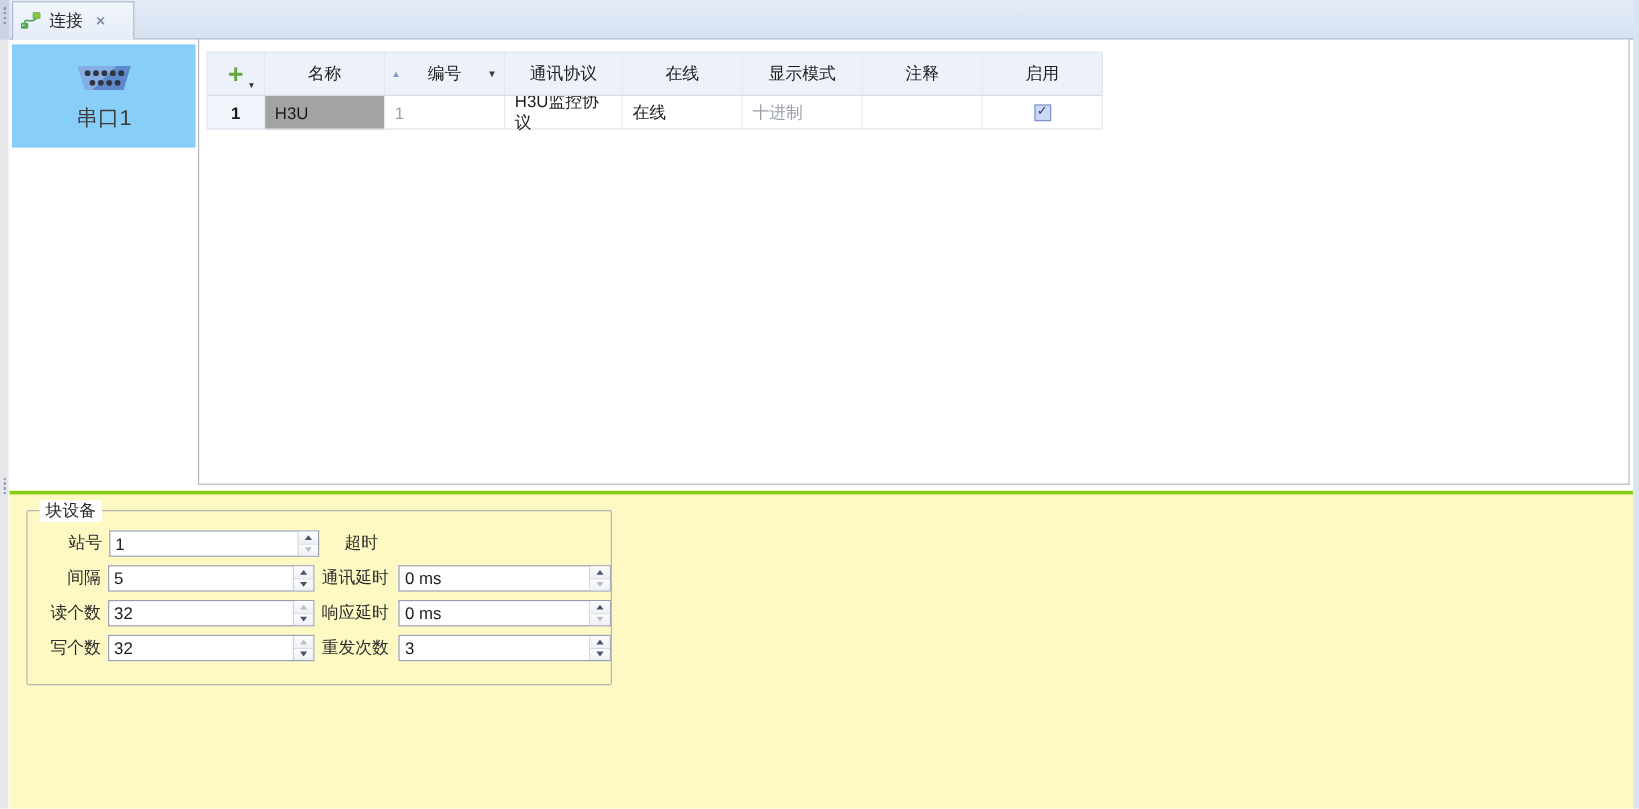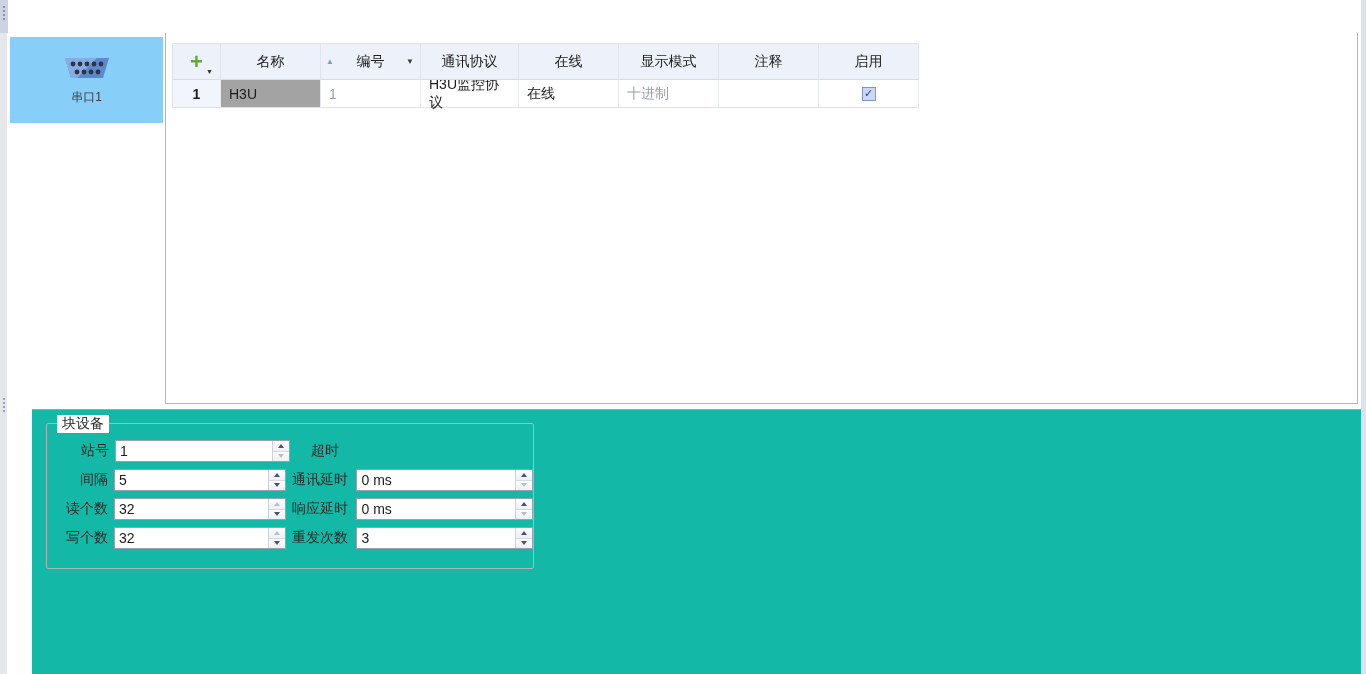--- a/index.html
+++ b/index.html
@@ -26,21 +26,21 @@
          display:flex; align-items:center; padding:0 8px 0 6px; gap:7px; }
   .tab-label { font-size:14px; color:#2a2a2a; }
   .tab-close { font-size:13px; font-weight:bold; color:#7d8cab; cursor:default; margin-left:4px; }
 
   
   .sidebar { position:absolute; left:10px; top:33px; width:153px; height:373px; background:#ffffff; }
   .side-item { width:153px; height:86px; margin-bottom:2px; display:flex; flex-direction:column;
                align-items:center; justify-content:center; gap:8px; background:#ffffff; }
   .side-item.selected { background:#87cef9; }
   .side-item:first-child { margin-top:4px; }
-  .side-label { font-size:12px; color:#3c3c3c; }
+  .side-label { font-size:18px; color:#3c3c3c; }
 
   
   .table-panel { position:absolute; left:165px; top:33px; width:1193px; height:371px;
                  background:#ffffff; border:1px solid #b2b8c2; border-top:none; }
   .grid { position:absolute; left:6px; top:10px; display:grid;
           grid-template-columns:48px 100px 100px 98px 100px 100px 100px 100px;
           border-top:1px solid #dde2ec; border-left:1px solid #dde2ec; }
   .hcell { height:36px; background:#edf1fa; border-right:1px solid #e0e5f0; border-bottom:1px solid #d6dce8;
            display:flex; align-items:center; justify-content:center; font-size:14px; color:#1c1c1c; position:relative; }
   .rcell { height:28px; background:#ffffff; border-right:1px solid #e6e9f0; border-bottom:1px solid #dde2ea;
@@ -52,22 +52,22 @@
   .add-btn { color:#64a83c; font-size:22px; font-weight:bold; line-height:20px; cursor:default; }
   .add-menu { position:absolute; right:7px; bottom:4px; font-size:7px; color:#333; }
   .sort-asc { position:absolute; left:5px; top:13px; font-size:8px; color:#7e9cc8; }
   .filter-dd { position:absolute; right:6px; top:13px; font-size:8px; color:#3a3a3a; }
 
   .checkbox { width:14px; height:14px; background:#ccd7f3; border:1px solid #7e96cc;
               display:flex; align-items:center; justify-content:center; }
   .checkbox span { font-size:11px; font-weight:bold; color:#31406e; line-height:1; }
 
   
-  .bottom-panel { position:absolute; left:8px; top:409px; right:5px; bottom:0; background:#14b8a6;
-                  border-top:1px solid #84cc16;margin-left:24px; }
+  .bottom-panel { position:absolute; left:8px; top:409px; right:5px; bottom:0; background:#fef9c3;
+                  border-top:3px solid #84cc16; }
   .groupbox { position:absolute; left:14px; top:13px; width:488px; height:146px;
               border:1px solid #b4b4b4; border-radius:2px; }
   .group-title { position:absolute; left:10px; top:-9px; background:#ffffff; padding:0 5px;
                  font-size:14px; color:#2a2a2a; }
   .form { position:absolute; left:0; top:16px; width:100%; }
   .frow { display:flex; align-items:center; margin-bottom:7px; padding-left:12px; }
   .flabel { width:50px; text-align:right; margin-right:6px; font-size:14px; color:#2a2a2a; white-space:nowrap; }
   .flabel.r { width:62px; margin-left:4px;text-align:center; }
   .spinbox { position:relative; width:175px; height:22px; }
   .spinbox.r { width:180px; }
@@ -89,20 +89,34 @@
 <body>
 
 <div class="app">
 
   <div class="left-strip">
     <div class="top"></div>
     <div class="grip g1"></div>
     <div class="grip g2"></div>
   </div>
 
+  <div class="tab-bar">
+    <div class="tab">
+      <span style="display:inline-flex;">
+        <svg width="17" height="15" viewBox="0 0 17 15">
+          <rect x="0.5" y="9" width="6" height="5" rx="1" fill="#57a557"></rect>
+          <rect x="10.5" y="0.5" width="6" height="5" rx="1" fill="#8cc63e" stroke="#57a557" stroke-width="0.6"></rect>
+          <path d="M3.5 9 C3.5 4.5, 9 10, 13 5.5" fill="none" stroke="#57a557" stroke-width="1.4"></path>
+          <rect x="1.5" y="10.5" width="2" height="1" fill="#d8eed8"></rect>
+        </svg>
+      </span>
+      <span class="tab-label">连接</span>
+      <span class="tab-close">×</span>
+    </div>
+  </div>
 
   <div class="sidebar">
 
     <div class="side-item selected">
       <span style="display:inline-flex;">
         <svg width="46" height="27" viewBox="0 0 46 27">
           <path d="M1 4 L45 4 L39 24 L7 24 Z" fill="#5d88cc"></path>
           <path d="M1 4 L33 4 L13 24 L7 24 Z" fill="#8db4e6" opacity="0.85"></path>
           <circle cx="9" cy="10" r="2.4" fill="#2e3440"></circle>
             <circle cx="16" cy="10" r="2.4" fill="#2e3440"></circle>

